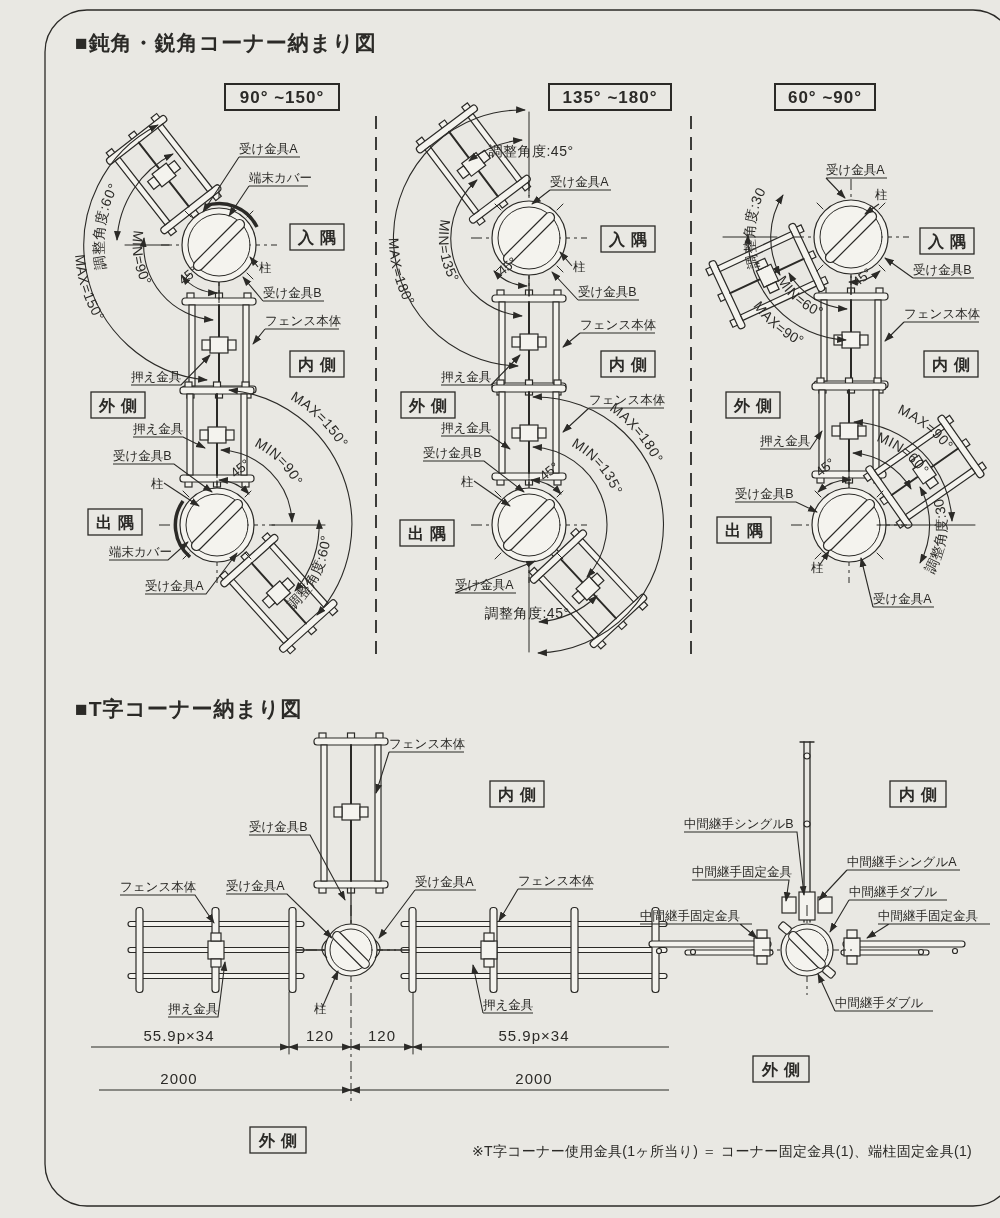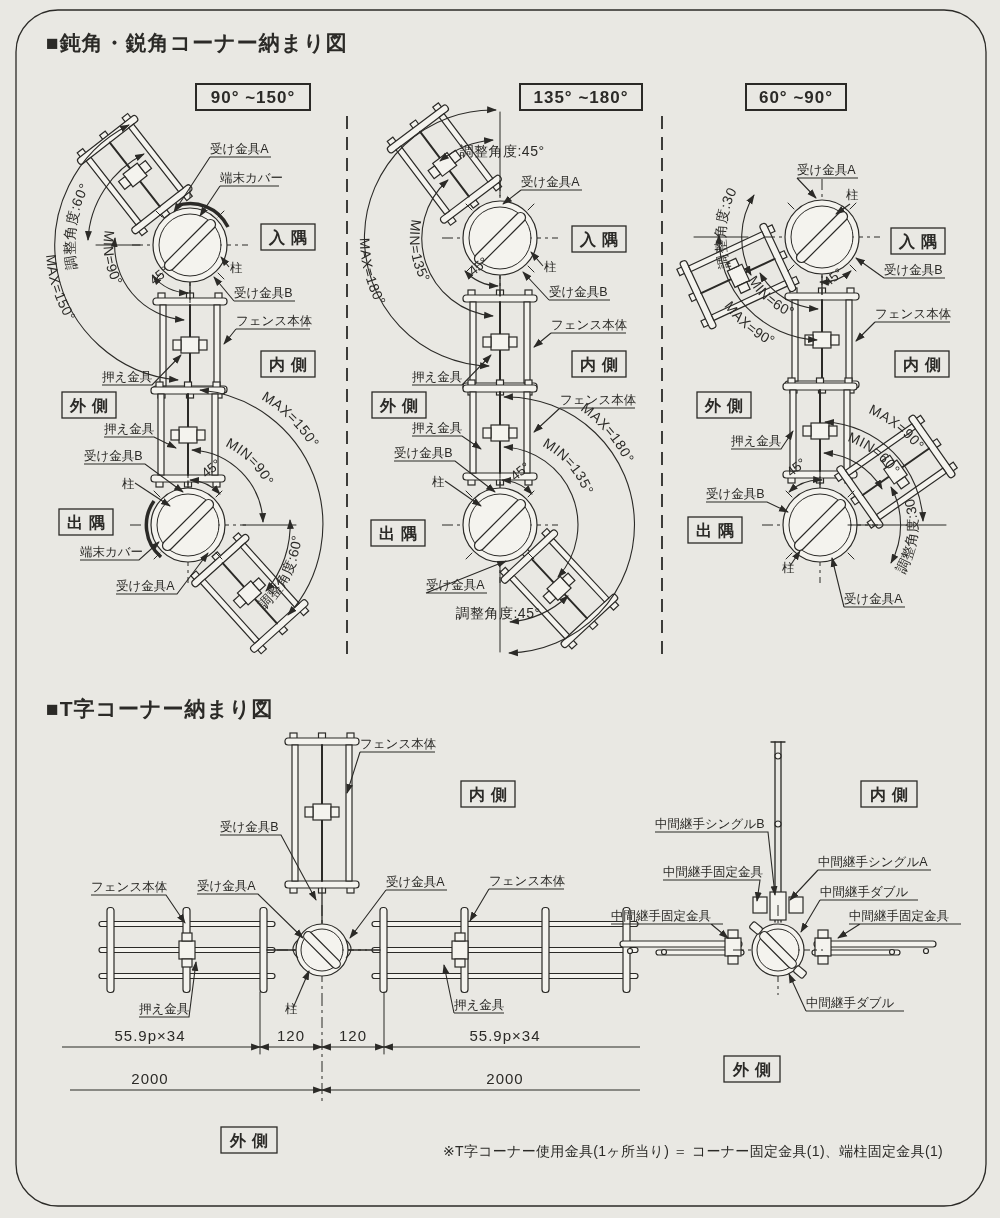--- a/index.html
+++ b/index.html
@@ -1,17 +1,17 @@
 <!DOCTYPE html>
 <html style="--bg: #e9e8e3; --paper: #f4f3ee; --ink: #2b2a27;"><head>
 <meta charset="utf-8">
 <style>
   :root{--bg:#e9e8e3;--paper:#f4f3ee;--ink:#2b2a27;}
   html,body{margin:0;padding:0;background:var(--bg);}
-  #stage{width:948px;height:1218px;position:relative;font-family:"Liberation Sans","DejaVu Sans",sans-serif;}
+  #stage{width:948px;height:1218px;position:relative;font-family:"Liberation Sans","DejaVu Sans",sans-serif;margin-left:29px;}
   svg{display:block;}
   .s{stroke:var(--ink);stroke-width:1.3;fill:none;stroke-linecap:round;}
   .s2{stroke-width:2;}
   .thin{stroke-width:1;}
   .sf{stroke:var(--ink);stroke-width:1.2;fill:var(--paper);}
   .dash{stroke:var(--ink);stroke-width:1;fill:none;stroke-dasharray:11 4 3 4;}
   .div{stroke:var(--ink);stroke-width:1.8;fill:none;stroke-dasharray:13 8;}
   .thk{stroke:var(--ink);stroke-width:3.5;fill:none;}
   .ldr{stroke:var(--ink);stroke-width:1.1;fill:none;}
   text{font-family:"Liberation Sans","DejaVu Sans",sans-serif;fill:var(--ink);}

